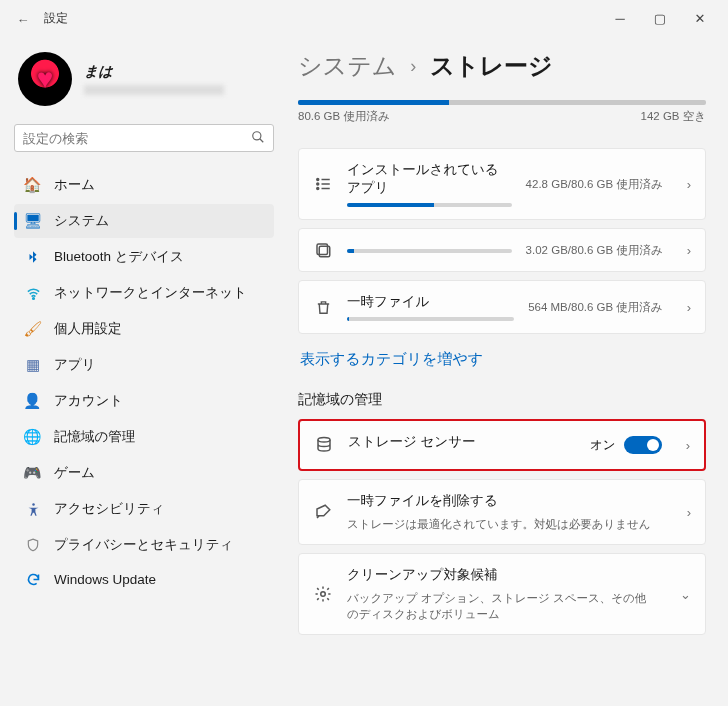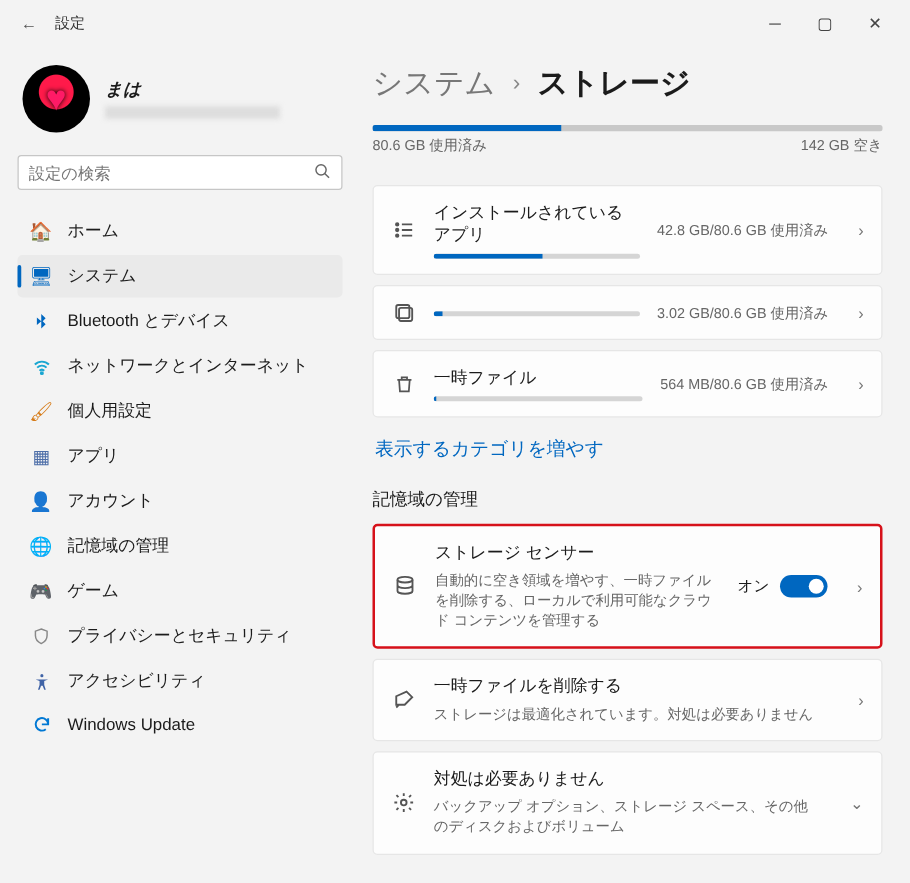--- a/index.html
+++ b/index.html
@@ -137,35 +137,35 @@
         </div>
       <div class="nav-item">
           <span class="icon ic-time">🌐</span>
           <span class="label">記憶域の管理</span>
         </div>
       <div class="nav-item">
           <span class="icon ic-game">🎮</span>
           <span class="label">ゲーム</span>
         </div>
       <div class="nav-item">
-          <span class="icon ic-priv">
-            <svg width="14" height="14" viewBox="0 0 24 24" fill="none" stroke="#888" stroke-width="2">
-              <path d="M12 2l8 3v6c0 5-3.5 9-8 11-4.5-2-8-6-8-11V5z"></path>
-            </svg>
-          </span>
-          <span class="label">プライバシーとセキュリティ</span>
-        </div>
-      <div class="nav-item">
           <span class="icon ic-acc">
             <svg width="15" height="15" viewBox="0 0 24 24" fill="#4063a6">
               <circle cx="12" cy="4" r="2"></circle>
               <path d="M4 9h16l-5 2v5l2 6h-2l-2-5h-2l-2 5H7l2-6v-5z"></path>
             </svg>
           </span>
           <span class="label">アクセシビリティ</span>
+        </div>
+      <div class="nav-item">
+          <span class="icon ic-priv">
+            <svg width="14" height="14" viewBox="0 0 24 24" fill="none" stroke="#888" stroke-width="2">
+              <path d="M12 2l8 3v6c0 5-3.5 9-8 11-4.5-2-8-6-8-11V5z"></path>
+            </svg>
+          </span>
+          <span class="label">プライバシーとセキュリティ</span>
         </div>
       <div class="nav-item">
           <span class="icon ic-wu">
             <svg width="15" height="15" viewBox="0 0 24 24" fill="none" stroke="#0078d4" stroke-width="2.5">
               <path d="M20 12a8 8 0 10-3 6.2M20 4v8h-8"></path>
             </svg>
           </span>
           <span class="label">Windows Update</span>
         </div>
     </div>
@@ -245,21 +245,20 @@
 
     <div class="card highlight-card">
       <div class="cicon">
           <svg width="18" height="18" viewBox="0 0 24 24" fill="none" stroke="#555" stroke-width="2">
             <ellipse cx="12" cy="5" rx="8" ry="3"></ellipse>
             <path d="M4 5v6c0 1.7 3.6 3 8 3s8-1.3 8-3V5M4 11v6c0 1.7 3.6 3 8 3s8-1.3 8-3v-6"></path>
           </svg>
         </div>
       <div class="ccontent">
         <div class="ctitle">ストレージ センサー</div>
-        <div class="csub">自動的に空き領域を増やす、一時ファイルを削除する、ローカルで利用可能なクラウド コンテンツを管理する</div>
       </div>
       <div class="toggle-wrap">
         <span class="toggle-label">オン</span>
         <div class="toggle">
             <div class="knob"></div>
           </div>
       </div>
       <div class="chev">›</div>
     </div>
 
@@ -277,20 +276,20 @@
     </div>
 
     <div class="card">
       <div class="cicon">
           <svg width="18" height="18" viewBox="0 0 24 24" fill="none" stroke="#555" stroke-width="2">
             <circle cx="12" cy="12" r="3"></circle>
             <path d="M12 2v3M12 19v3M4.2 4.2l2.1 2.1M17.7 17.7l2.1 2.1M2 12h3M19 12h3M4.2 19.8l2.1-2.1M17.7 6.3l2.1-2.1"></path>
           </svg>
         </div>
       <div class="ccontent">
-        <div class="ctitle">対処は必要ありません</div>
+        <div class="ctitle">クリーンアップ対象候補</div>
         <div class="csub">バックアップ オプション、ストレージ スペース、その他のディスクおよびボリューム</div>
       </div>
       <div class="chev">⌄</div>
     </div>
 
   </div>
 </div>
 
 </body></html>

